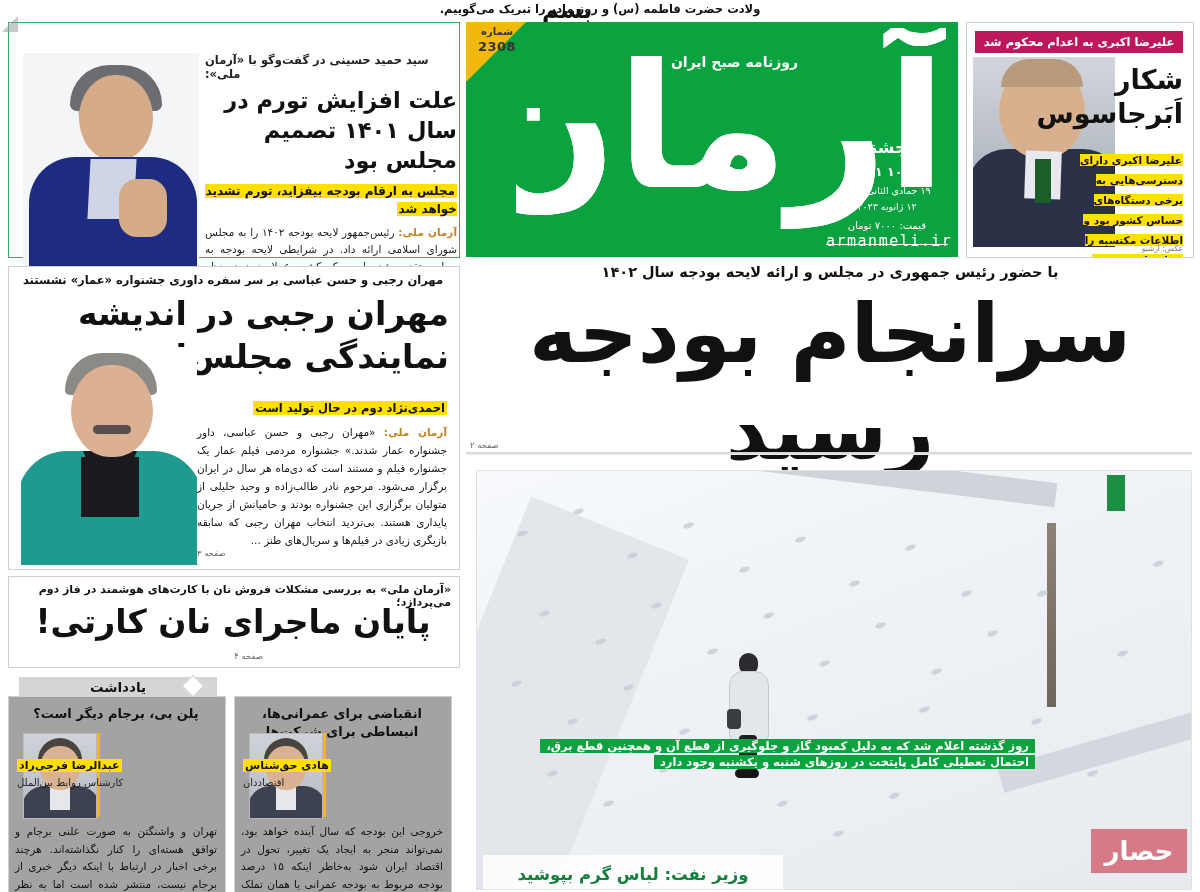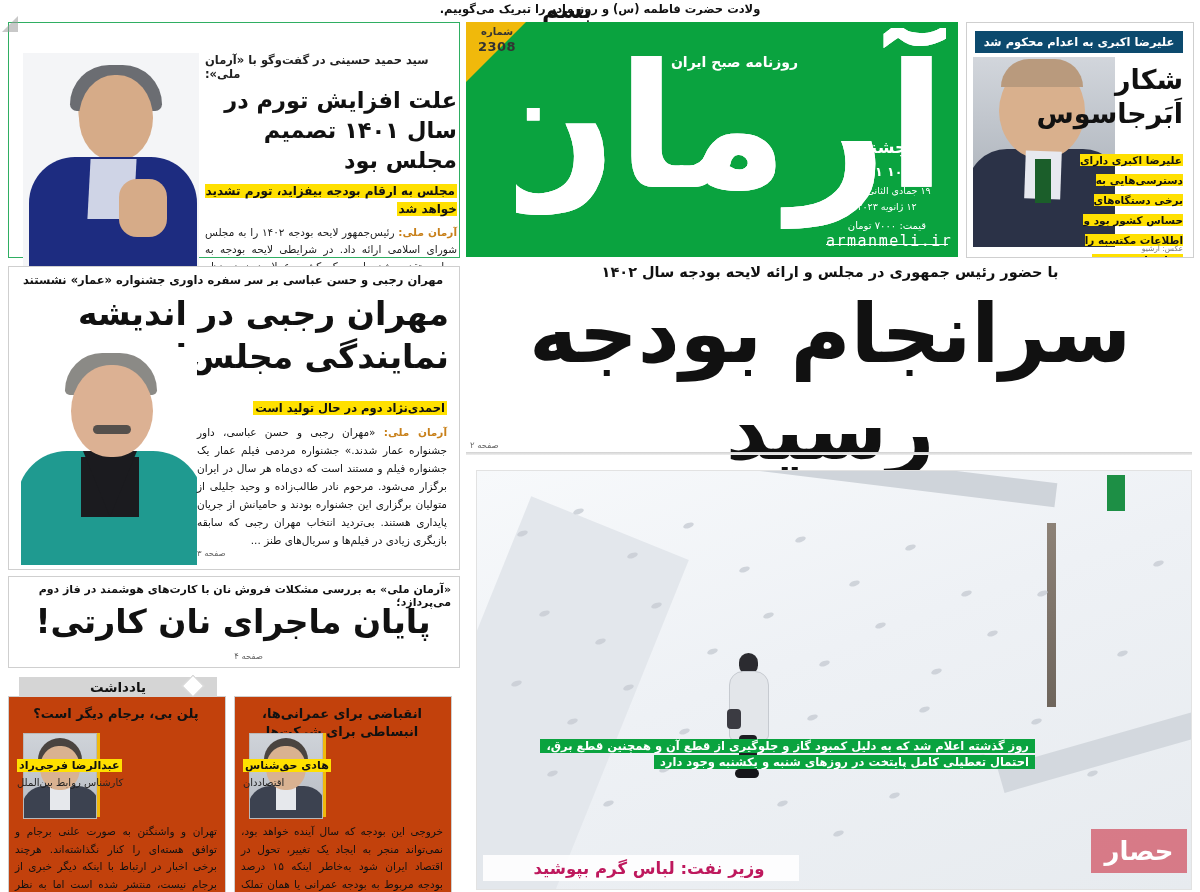--- a/index.html
+++ b/index.html
@@ -124,21 +124,21 @@
     font-family:"DejaVu Sans Mono","Liberation Mono",monospace;
   }
 
   
   #box-spy{
     left:966px;top:22px;width:228px;height:236px;
     border:1px solid #cfcfcf;background:#fff;box-sizing:border-box;overflow:hidden;
   }
   #spy-banner{
     position:absolute;left:8px;top:8px;width:208px;height:22px;
-    background:#0c4a6e;color:#fff;font-size:11.5px;font-weight:bold;
+    background:#be185d;color:#fff;font-size:11.5px;font-weight:bold;
     display:flex;align-items:center;justify-content:center;
   }
   #spy-photo{
     position:absolute;right:78px;top:34px;width:142px;height:190px;
     background:linear-gradient(#c9cdd4,#aeb4bd);overflow:hidden;
   }
   #spy-photo .bg{position:absolute;inset:0;background:linear-gradient(#d2d6dc,#9ea5ae);}
   #spy-photo .head{position:absolute;left:26px;top:6px;width:86px;height:96px;border-radius:44px/50px;background:#d9b08d;}
   #spy-photo .hairc{position:absolute;left:28px;top:2px;width:82px;height:28px;border-radius:44px 44px 0 0;background:#b99a7d;}
   #spy-photo .suit{position:absolute;left:-6px;top:92px;width:156px;height:100px;background:#2b3247;border-radius:40px 40px 0 0;}
@@ -222,21 +222,21 @@
   }
   #bread-head{
     position:absolute;right:8px;top:24px;width:436px;text-align:center;
     font-size:33px;font-weight:bold;letter-spacing:-1px;line-height:1.25;
   }
   #bread-page{position:absolute;right:196px;top:74px;font-size:8.5px;color:#666;}
 
   
   .op-col{
     position:absolute;top:696px;width:218px;height:196px;
-    border:1px solid #cfcfcf;border-bottom:none;background:#c2410c;box-sizing:border-box;
+    border:1px solid #cfcfcf;border-bottom:none;background:#a3a3a3;box-sizing:border-box;
   }
   #op-yaddasht{left:8px;}
   #op-sokhan{left:234px;}
   .op-tabwrap{position:absolute;left:0;top:-20px;width:218px;height:20px;}
   .op-tab{
     position:absolute;left:10px;top:0;width:198px;height:20px;background:#d5d5d5;
     display:flex;align-items:center;justify-content:center;
     font-size:13.5px;font-weight:bold;color:#111;letter-spacing:.5px;
   }
   .op-tab-diamond{
@@ -300,23 +300,23 @@
   .snow-line{
     display:block;background:#0aa33f;color:#fff;font-size:11.5px;font-weight:bold;
     padding:0 6px;margin-bottom:2px;width:fit-content;direction:rtl;
   }
   #snow-main{
     position:absolute;left:6px;top:318px;width:540px;height:60px;
     background:#17171a;color:#fff;display:flex;align-items:center;justify-content:center;
     font-size:36px;font-weight:bold;letter-spacing:-.5px;
   }
   #snow-sub{
-    position:absolute;left:6px;top:384px;width:300px;height:26px;
-    background:rgba(255,255,255,.88);color:#be185d;display:flex;align-items:center;justify-content:center;
-    font-size:16.5px;font-weight:bold;padding-left:16px;
+    position:absolute;left:6px;top:384px;width:300px;height:38px;
+    background:rgba(255,255,255,.88);color:#15803d;display:flex;align-items:center;justify-content:center;
+    font-size:16.5px;font-weight:bold;
   }
   #snow-page{position:absolute;left:10px;top:404px;font-size:8.5px;color:#444;background:rgba(255,255,255,.8);padding:0 3px;margin-top:48px;}
   #hesar-badge{
     position:absolute;right:4px;bottom:16px;width:96px;height:44px;
     background:rgba(200,30,50,.55);color:#fff;
     display:flex;align-items:center;justify-content:center;
     font-size:26px;font-weight:bold;letter-spacing:1px;
   }
 </style>
 </head>

